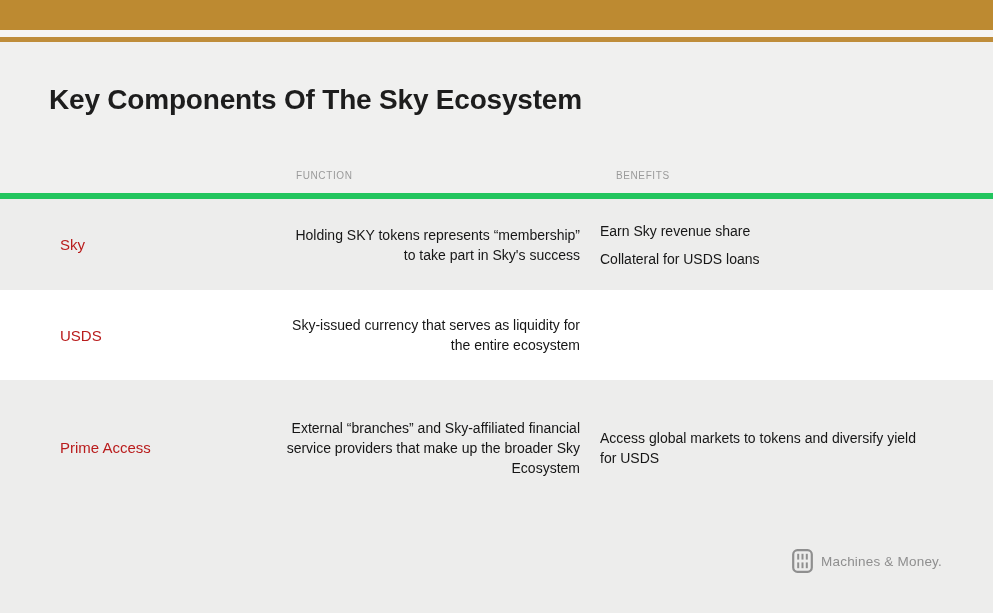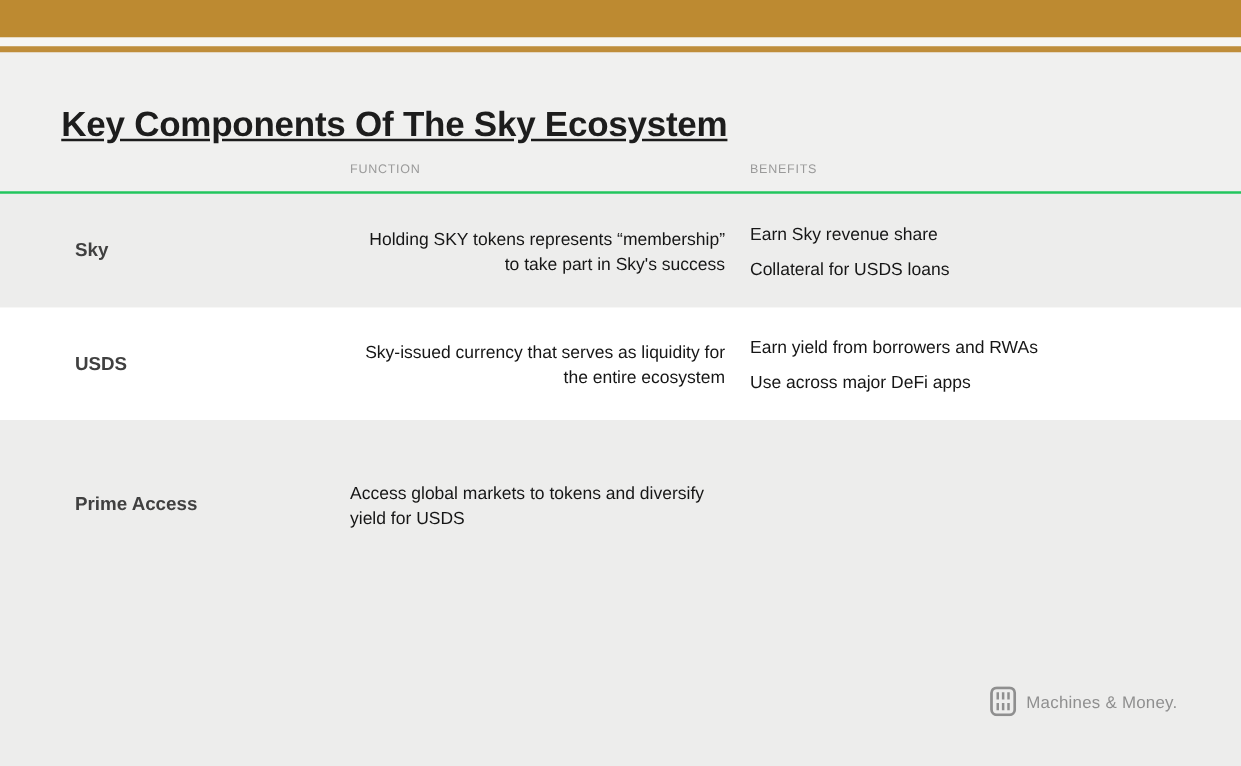--- a/index.html
+++ b/index.html
@@ -11,64 +11,63 @@
     position:relative;
     overflow:hidden;
     display:flex;
     flex-direction:column;
   }
   .accent-bar-top { height:30px; background:#bd8a31; flex:0 0 auto; }
   .accent-gap     { height:7px;  background:#f6f5f3; flex:0 0 auto; }
   .accent-bar-thin{ height:5px;  background:#bf8d3a; flex:0 0 auto; }
 
   .header {
-    height:113px; flex:0 0 auto;
-    border-bottom:2px solid #22c55e;
+    height:157px; flex:0 0 auto;
+    border-bottom:6px solid #22c55e;
     position:relative;
     background:#f0f0ef;
-    text-decoration:underline;
   }
   .page-title {
     margin:42px 0 0 49px;
     font-size:28px;
     line-height:1.15;
     font-weight:600;
     letter-spacing:-0.2px;
     color:#1d1d1d;
   }
   .grid {
     display:grid;
     grid-template-columns:220px 320px 1fr;
     padding-left:60px;
     padding-right:40px;
   }
   .col-headers {
     position:absolute;
-    left:0; right:0; bottom:12px;
+    left:16px; right:0; bottom:12px;
   }
   .col-header {
     font-size:10px;
     letter-spacing:0.6px;
     color:#9a9a9a;
     font-weight:400;
     text-transform:uppercase;
   }
   .col-header.fn { grid-column:2; }
   .col-header.bn { grid-column:3; }
 
   .row { align-items:center; }
   .row-1 { height:91px; background:#ededec; }
   .row-2 { height:90px; background:#ffffff; }
   .row-3-wrap { flex:1 1 auto; background:#ededec; }
   .row-3 { height:135px; background:#ededec; }
 
   .cell-name {
     font-size:15px;
-    font-weight:700;
-    color:#404040;
+    font-weight:400;
+    color:#b91c1c;
   }
   .cell-function {
     font-size:14px;
     line-height:20px;
     color:#161616;
     padding-right:20px;
     text-align:right;
   }
   .cell-benefits {
     display:flex;
@@ -117,29 +116,26 @@
   <div class="cell-function">Holding SKY tokens represents “membership” to take part in Sky's success</div>
   <div class="cell-benefits">
     <div class="benefit-item">Earn Sky revenue share</div>
     <div class="benefit-item">Collateral for USDS loans</div>
   </div>
 </div>
 
 <div class="grid row row-2">
   <div class="cell-name">USDS</div>
   <div class="cell-function">Sky-issued currency that serves as liquidity for the entire ecosystem</div>
-  <div class="cell-benefits">
-    <div class="benefit-item">Earn yield from borrowers and RWAs</div>
-    <div class="benefit-item">Use across major DeFi apps</div>
-  </div>
 </div>
 
 <div class="row-3-wrap">
   <div class="grid row row-3">
     <div class="cell-name">Prime Access</div>
+    <div class="cell-function">External “branches” and Sky-affiliated financial service providers that make up the broader Sky Ecosystem</div>
     <div class="cell-benefits">
       <div class="benefit-item">Access global markets to tokens and diversify yield for USDS</div>
     </div>
   </div>
 </div>
 
 <div class="brand">
   <svg class="brand-icon" width="21" height="24" viewBox="0 0 21 24">
     <rect x="1.2" y="1.2" width="18.6" height="21.6" rx="4.2" fill="none" stroke="#8f8f8f" stroke-width="2.2"></rect>
     <line x1="6.2" y1="4.8" x2="6.2" y2="10.6" stroke="#8f8f8f" stroke-width="2"></line>

